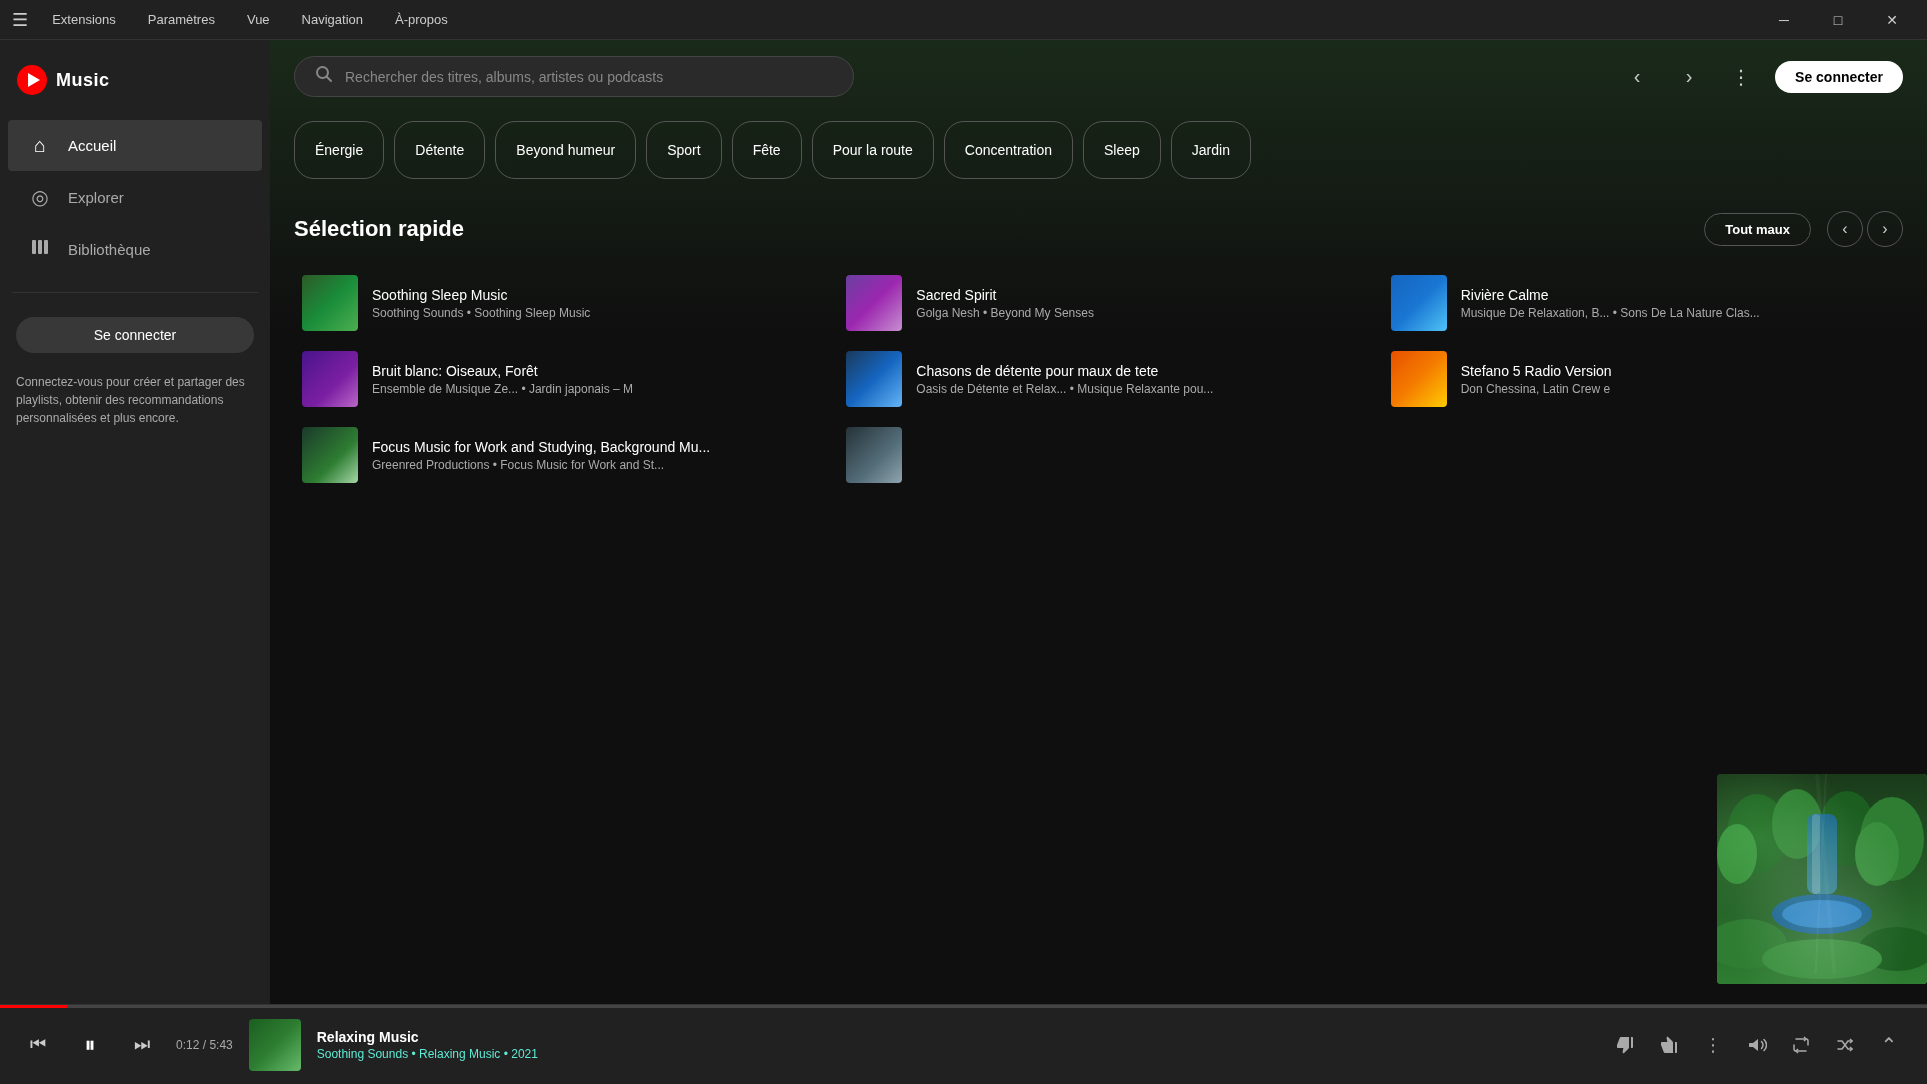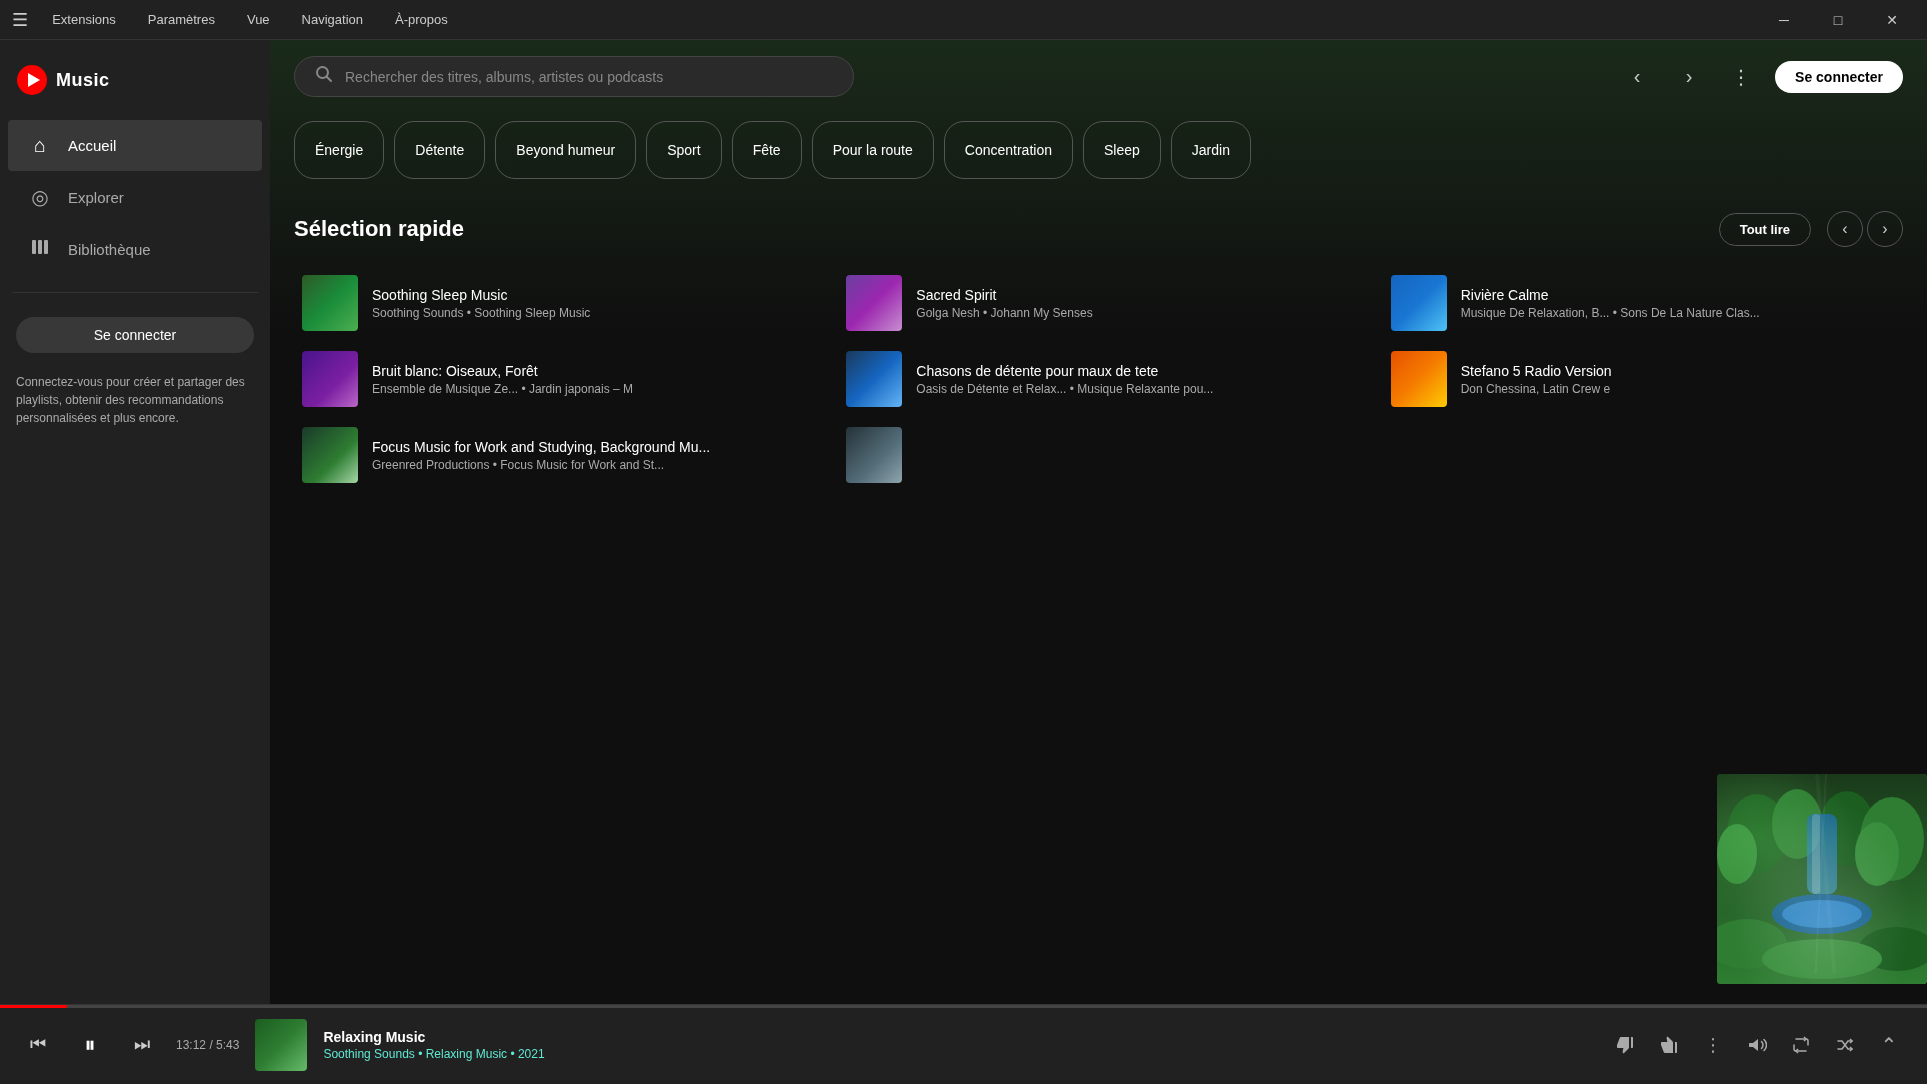--- a/index.html
+++ b/index.html
@@ -525,40 +525,40 @@
         <button class="mood-chip">Sport</button>
         <button class="mood-chip">Fête</button>
         <button class="mood-chip">Pour la route</button>
         <button class="mood-chip">Concentration</button>
         <button class="mood-chip">Sleep</button>
         <button class="mood-chip">Jardin</button>
       </div>
 
       <div class="section-header">
         <span class="section-title">Sélection rapide</span>
-        <button class="section-action">Tout lire</button>
+        <button class="section-action">Tout maux</button>
         <button class="section-nav-btn">‹</button>
         <button class="section-nav-btn">›</button>
       </div>
 
       <div class="track-grid">
 
         <div class="track-item">
           <div class="track-thumb thumb-1"></div>
           <div class="track-info">
             <div class="track-title">Soothing Sleep Music</div>
             <div class="track-subtitle">Soothing Sounds • Soothing Sleep Music</div>
           </div>
         </div>
 
         <div class="track-item">
           <div class="track-thumb thumb-2"></div>
           <div class="track-info">
             <div class="track-title">Sacred Spirit</div>
-            <div class="track-subtitle">Golga Nesh • Johann My Senses</div>
+            <div class="track-subtitle">Golga Nesh • Beyond My Senses</div>
           </div>
         </div>
 
         <div class="track-item">
           <div class="track-thumb thumb-3"></div>
           <div class="track-info">
             <div class="track-title">Rivière Calme</div>
             <div class="track-subtitle">Musique De Relaxation, B... • Sons De La Nature Clas...</div>
           </div>
         </div>
@@ -646,21 +646,21 @@
 <div class="player-bar">
   <div class="player-progress">
     <div class="player-progress-fill" style="width: 3.5%"></div>
   </div>
 
   <button class="player-btn">⏮</button>
   <button class="player-btn play-pause">⏸</button>
   <button class="player-btn">⏭</button>
 
   <span class="player-time">
-    <span>13:12</span>
+    <span>0:12</span>
     <span> / </span>
     <span>5:43</span>
   </span>
 
   <div class="player-thumb"></div>
   <div class="player-info">
     <div class="player-title">Relaxing Music</div>
     <div class="player-subtitle">Soothing Sounds • Relaxing Music • 2021</div>
   </div>
 

